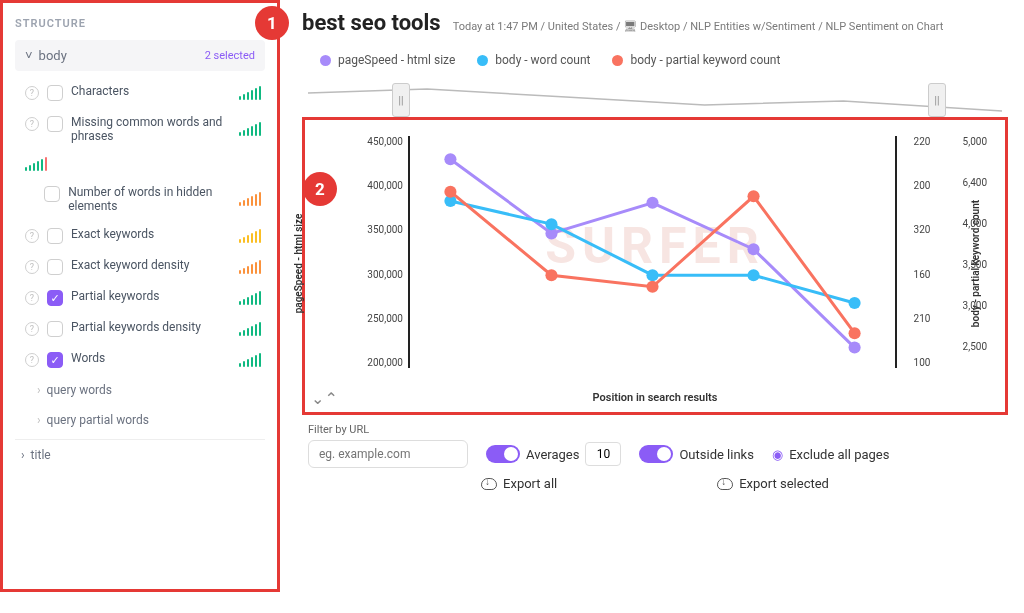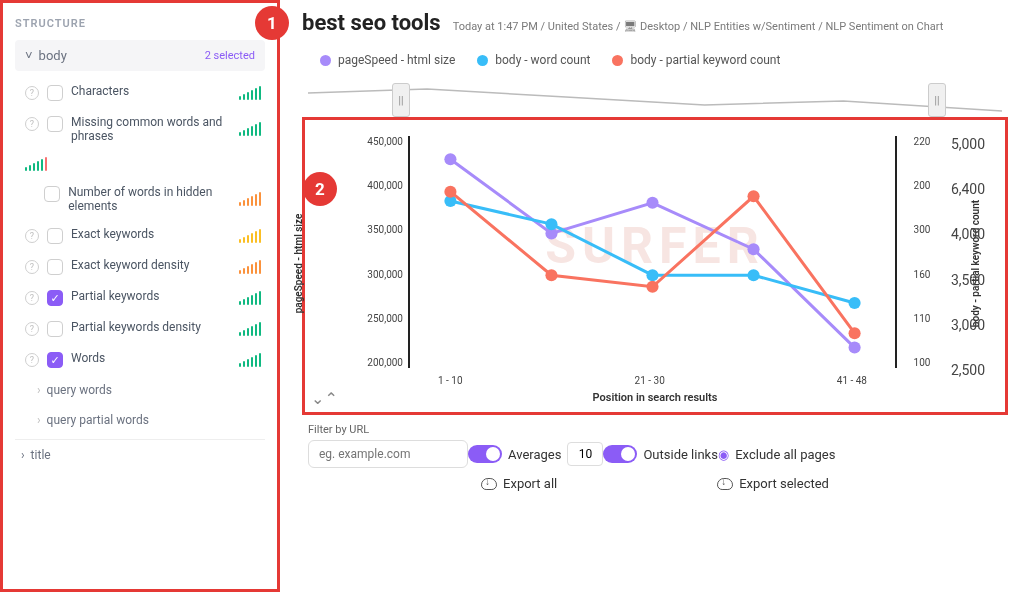--- a/index.html
+++ b/index.html
@@ -38,28 +38,28 @@
   .mini svg{width:100%;height:100%}
   .slider-handle{position:absolute;top:6px;width:18px;height:34px;background:#f0f0f0;border:1px solid #ccc;border-radius:3px;display:flex;align-items:center;justify-content:center;color:#888;font-size:10px}
   .sh1{left:84px}.sh2{right:56px}
   .chart-box{border:3px solid #e53935;position:relative;padding:8px 8px 4px 8px;margin-top:-6px}
   .chart{position:relative;height:280px;background:#fff}
   .ylab{position:absolute;font-size:10px;color:#333;font-weight:600;transform:rotate(-90deg);transform-origin:center;white-space:nowrap}
   .ylab.l1{left:-64px;top:130px}
   .ylab.r1{right:-42px;top:130px}
   .ticks-y{position:absolute;left:40px;top:8px;bottom:40px;width:50px;text-align:right;font-size:10px;color:#444;display:flex;flex-direction:column;justify-content:space-between}
   .ticks-yr{position:absolute;right:58px;top:8px;bottom:40px;width:34px;text-align:center;font-size:10px;color:#444;display:flex;flex-direction:column;justify-content:space-between}
-  .ticks-yr2{position:absolute;right:10px;top:8px;bottom:30px;width:38px;text-align:center;font-size:14px;color:#444;display:flex;flex-direction:column;justify-content:space-between}
+  .ticks-yr2{position:absolute;right:10px;top:8px;bottom:56px;width:38px;text-align:right;font-size:10px;color:#444;display:flex;flex-direction:column;justify-content:space-between}
   .plot{position:absolute;left:95px;right:100px;top:8px;bottom:40px;border-left:2px solid #222;border-right:2px solid #222}
   .xticks{position:absolute;left:95px;right:100px;bottom:22px;display:flex;justify-content:space-between;font-size:10px;color:#444;padding:0 30px}
   .xlabel{position:absolute;left:0;right:0;bottom:4px;text-align:center;font-size:11px;color:#333;font-weight:600}
   .watermark{position:absolute;left:50%;top:42%;transform:translate(-50%,-50%);font-size:50px;color:#f7e5e2;font-weight:700;letter-spacing:6px;z-index:0}
   .controls{padding:8px 0 0 0}
   .filter-label{font-size:11px;color:#666;padding-left:6px}
-  .controls-row{display:flex;align-items:center;padding:4px 6px;font-size:13px;color:#333}
+  .controls-row{display:flex;align-items:center;gap:18px;padding:4px 6px;font-size:13px;color:#333}
   .url-input{width:160px;padding:6px 10px;border:1px solid #ddd;border-radius:6px;font-size:12px;color:#aaa}
   .toggle{width:34px;height:18px;background:#8b5cf6;border-radius:10px;position:relative}
   .toggle::after{content:"";position:absolute;width:14px;height:14px;background:#fff;border-radius:50%;top:2px;right:2px}
   .num-input{width:36px;padding:4px;border:1px solid #ddd;border-radius:4px;text-align:center;font-size:12px}
   .ctrl{display:flex;align-items:center;gap:6px}
   .eye{color:#8b5cf6}
   .export-row{display:flex;justify-content:center;gap:160px;font-size:13px;color:#333;padding-top:4px}
   .export{display:flex;align-items:center;gap:6px}
   .cloud{width:16px;height:12px;border:1.5px solid #555;border-radius:8px 8px 6px 6px;position:relative}
   .cloud::after{content:"↓";position:absolute;left:3px;top:-3px;font-size:10px;color:#555}
@@ -270,23 +270,23 @@
             <div>450,000</div>
             <div>400,000</div>
             <div>350,000</div>
             <div>300,000</div>
             <div>250,000</div>
             <div>200,000</div>
           </div>
         <div class="ticks-yr" id="yr1">
             <div>220</div>
             <div>200</div>
-            <div>300</div>
+            <div>320</div>
             <div>160</div>
-            <div>110</div>
+            <div>210</div>
             <div>100</div>
           </div>
         <div class="ticks-yr2" id="yr2">
             <div>5,000</div>
             <div>6,400</div>
             <div>4,000</div>
             <div>3,500</div>
             <div>3,000</div>
             <div>2,500</div>
           </div>
@@ -305,25 +305,20 @@
               <circle cx="340" cy="139.2" r="6" fill="#38bdf8"></circle>
               <circle cx="440" cy="167.04" r="6" fill="#38bdf8"></circle>
               <polyline points="40,55.68000000000001 140,139.2 240,150.8 340,60.31999999999999 440,197.2" fill="none" stroke="#f97360" stroke-width="3"></polyline>
               <circle cx="40" cy="55.68000000000001" r="6" fill="#f97360"></circle>
               <circle cx="140" cy="139.2" r="6" fill="#f97360"></circle>
               <circle cx="240" cy="150.8" r="6" fill="#f97360"></circle>
               <circle cx="340" cy="60.31999999999999" r="6" fill="#f97360"></circle>
               <circle cx="440" cy="197.2" r="6" fill="#f97360"></circle>
             </svg>
         </div>
-        <div class="xticks" id="xt">
-            <div>1 - 10</div>
-            <div>21 - 30</div>
-            <div>41 - 48</div>
-          </div>
         <div class="xlabel">Position in search results</div>
       </div>
       <div class="mini-ico">⌄⌃</div>
     </div>
 
     <div class="controls">
       <div class="filter-label">Filter by URL</div>
       <div class="controls-row">
         <input class="url-input" placeholder="eg. example.com" style="">
         <div class="ctrl">

